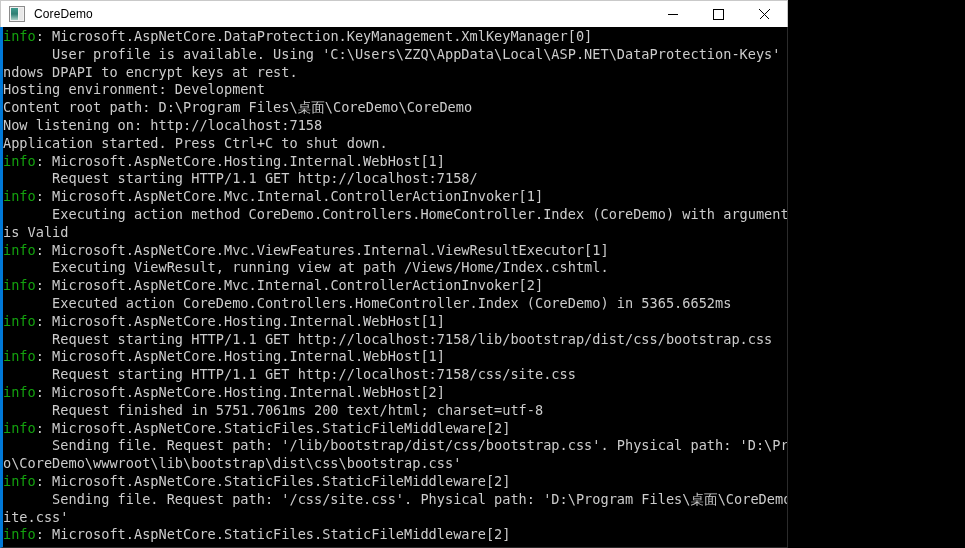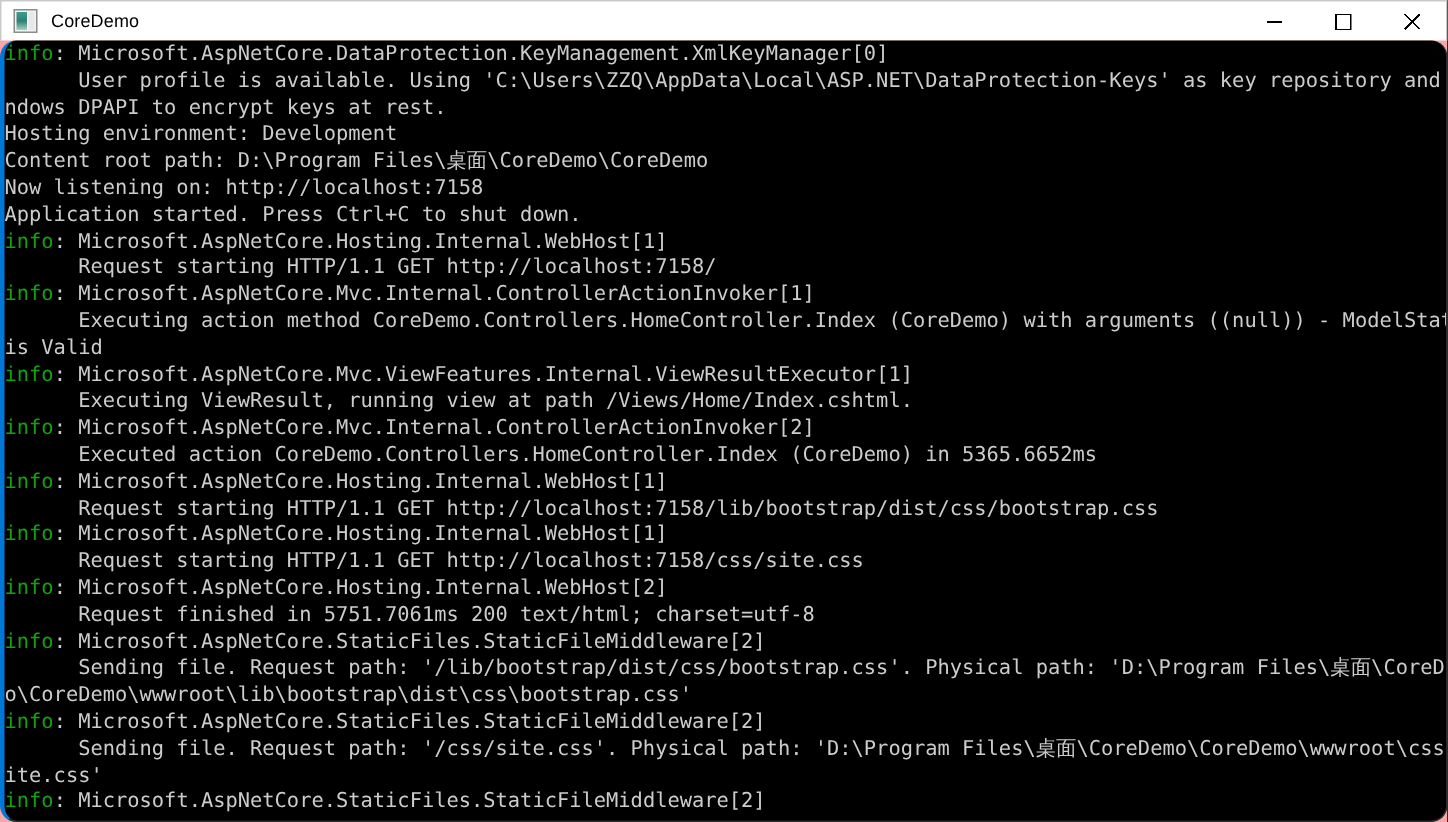--- a/index.html
+++ b/index.html
@@ -9,23 +9,23 @@
   }
   body {
     width: 965px;
     height: 548px;
     overflow: hidden;
     font-family: "DejaVu Sans Mono", monospace;
   }
 
   #window {
     position: relative;
-    width: 965px;
+    width: 788px;
     height: 548px;
-    background: #fca5a5;
+    background: #0ea5e9;
     box-sizing: border-box;
     overflow: hidden;
   }
 
   
   #titlebar {
     position: relative;
     height: 27px;
     background: #ffffff;
     border-top: 1px solid #c9c9c9;
@@ -94,21 +94,20 @@
   
   #console {
     position: relative;
     height: 521px;
     background: #000000;
     border-left: 3px solid #0078d7;
     border-right: 1px solid #2b2b2b;
     border-bottom: 1px solid #2b2b2b;
     box-sizing: border-box;
     overflow: hidden;
-    border-radius: 11px;
   }
   #console-text {
     position: absolute;
     left: 0px;
     top: 1px;
     width: 962px;
     font-family: "DejaVu Sans Mono", monospace;
     font-size: 13.6px;
     line-height: 17.8px;
     color: #cccccc;

